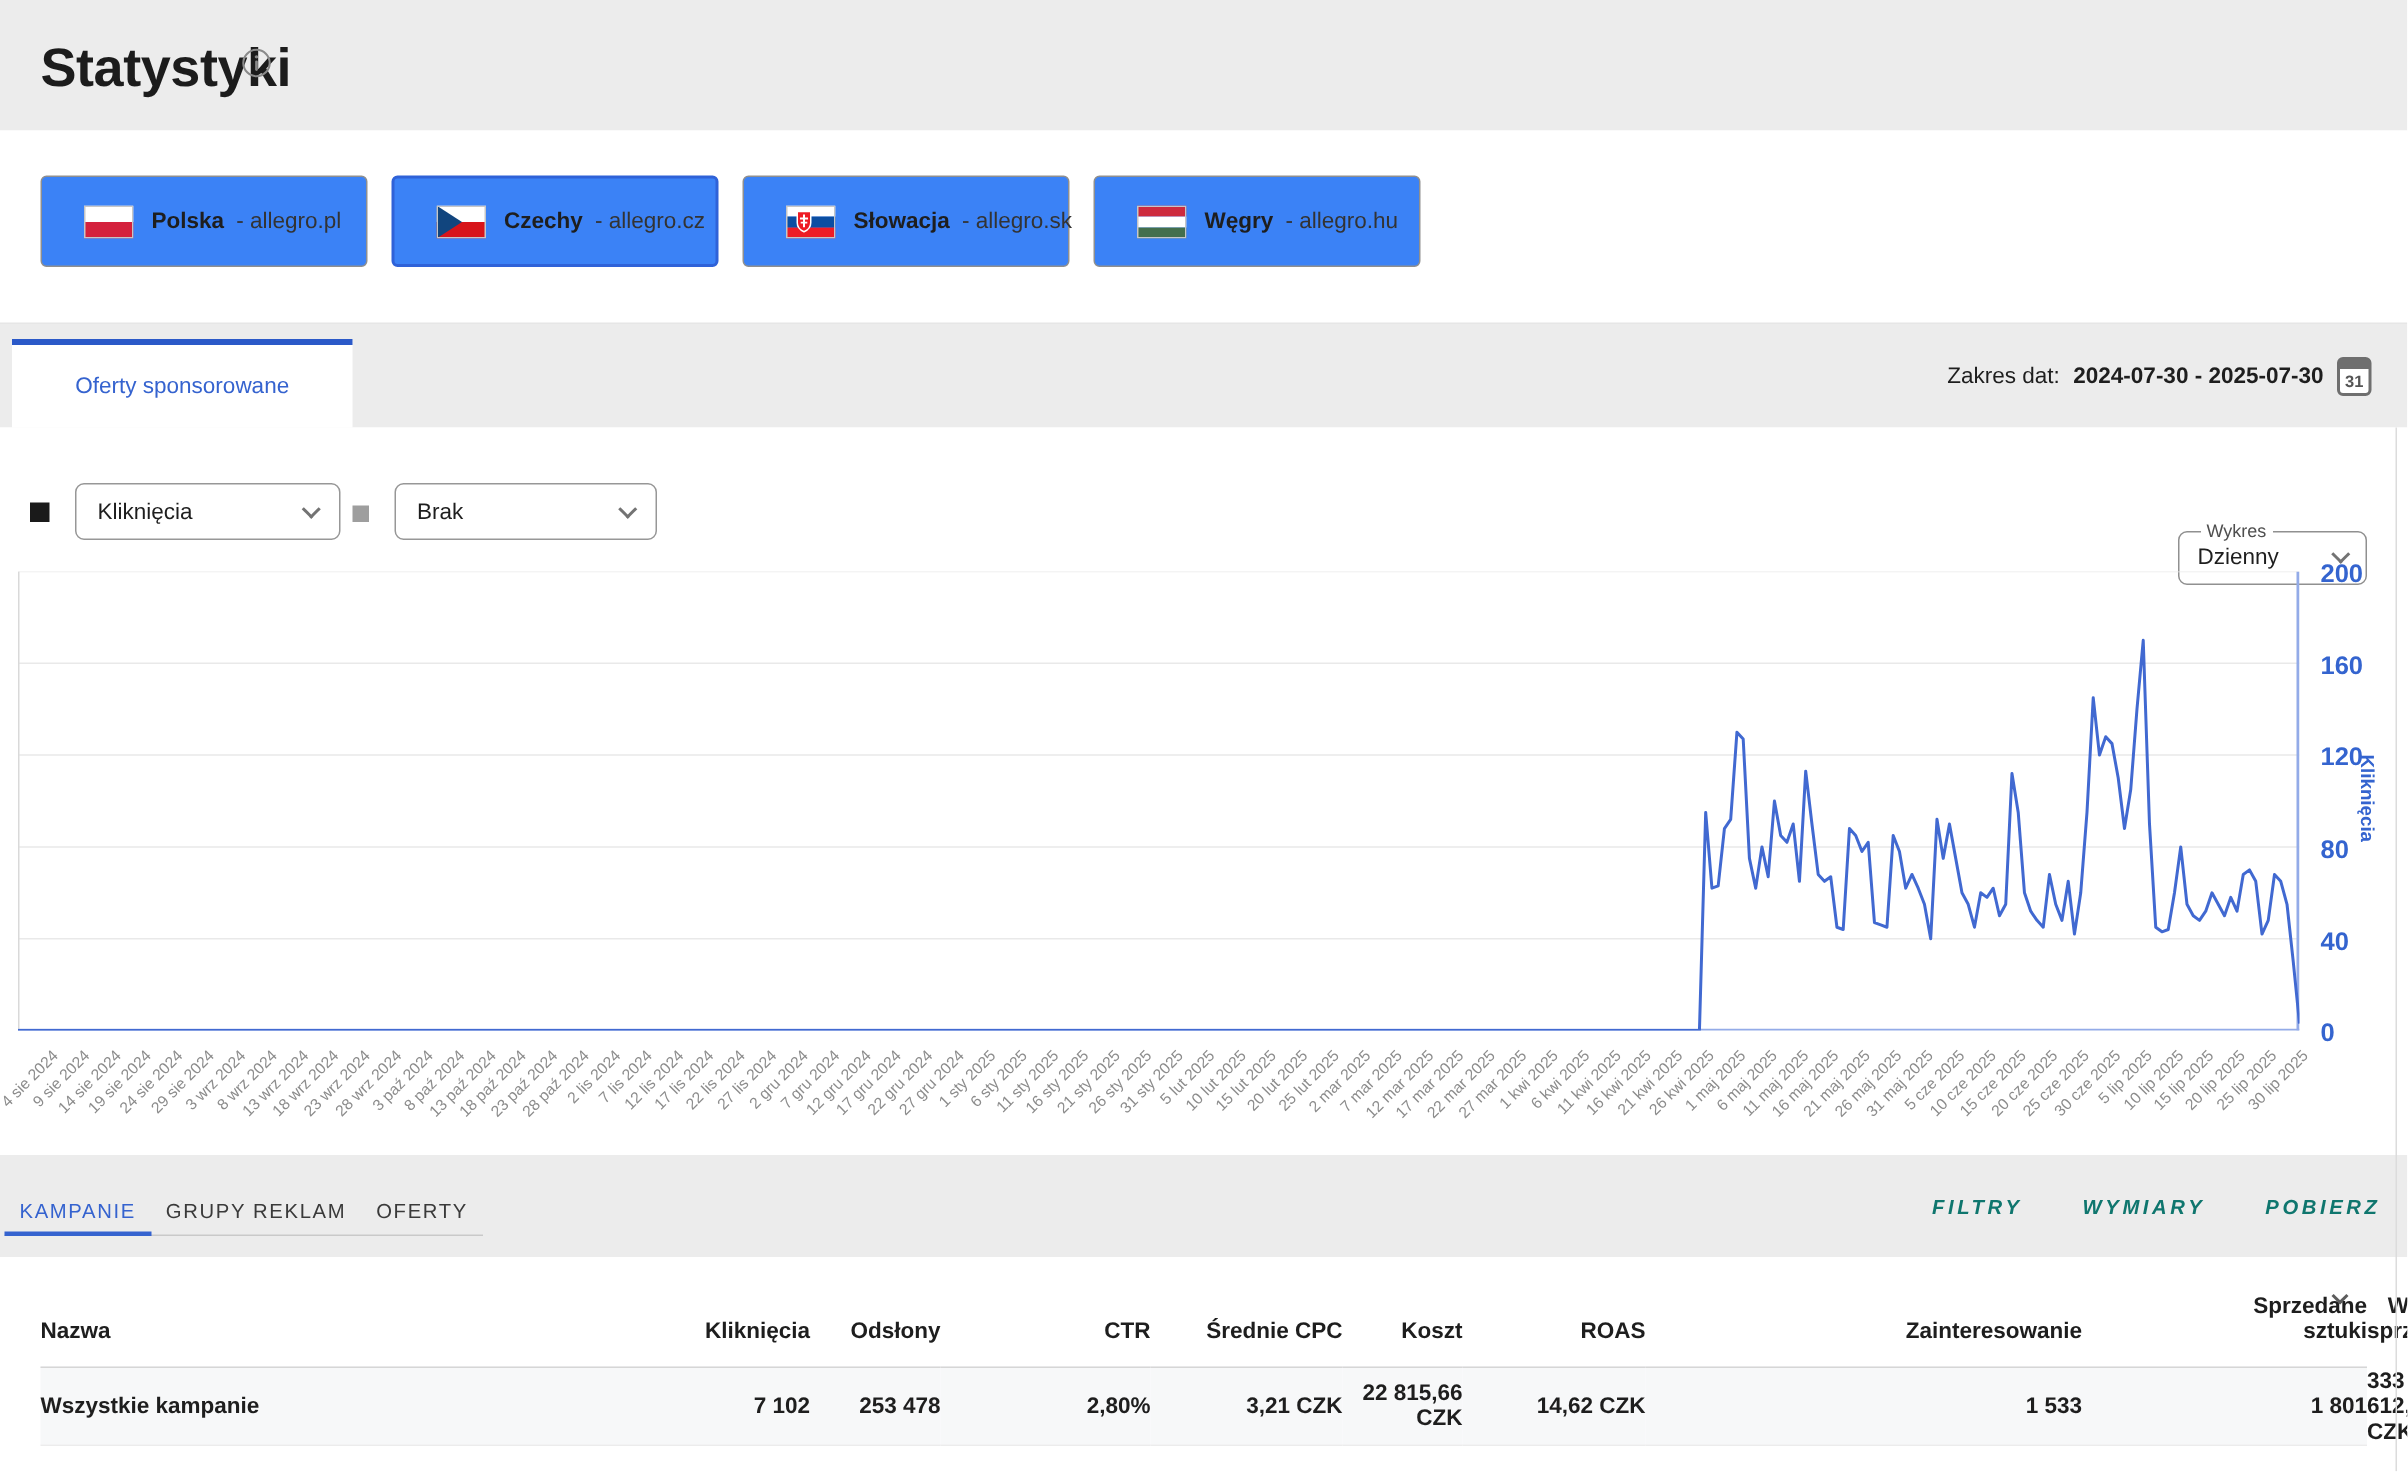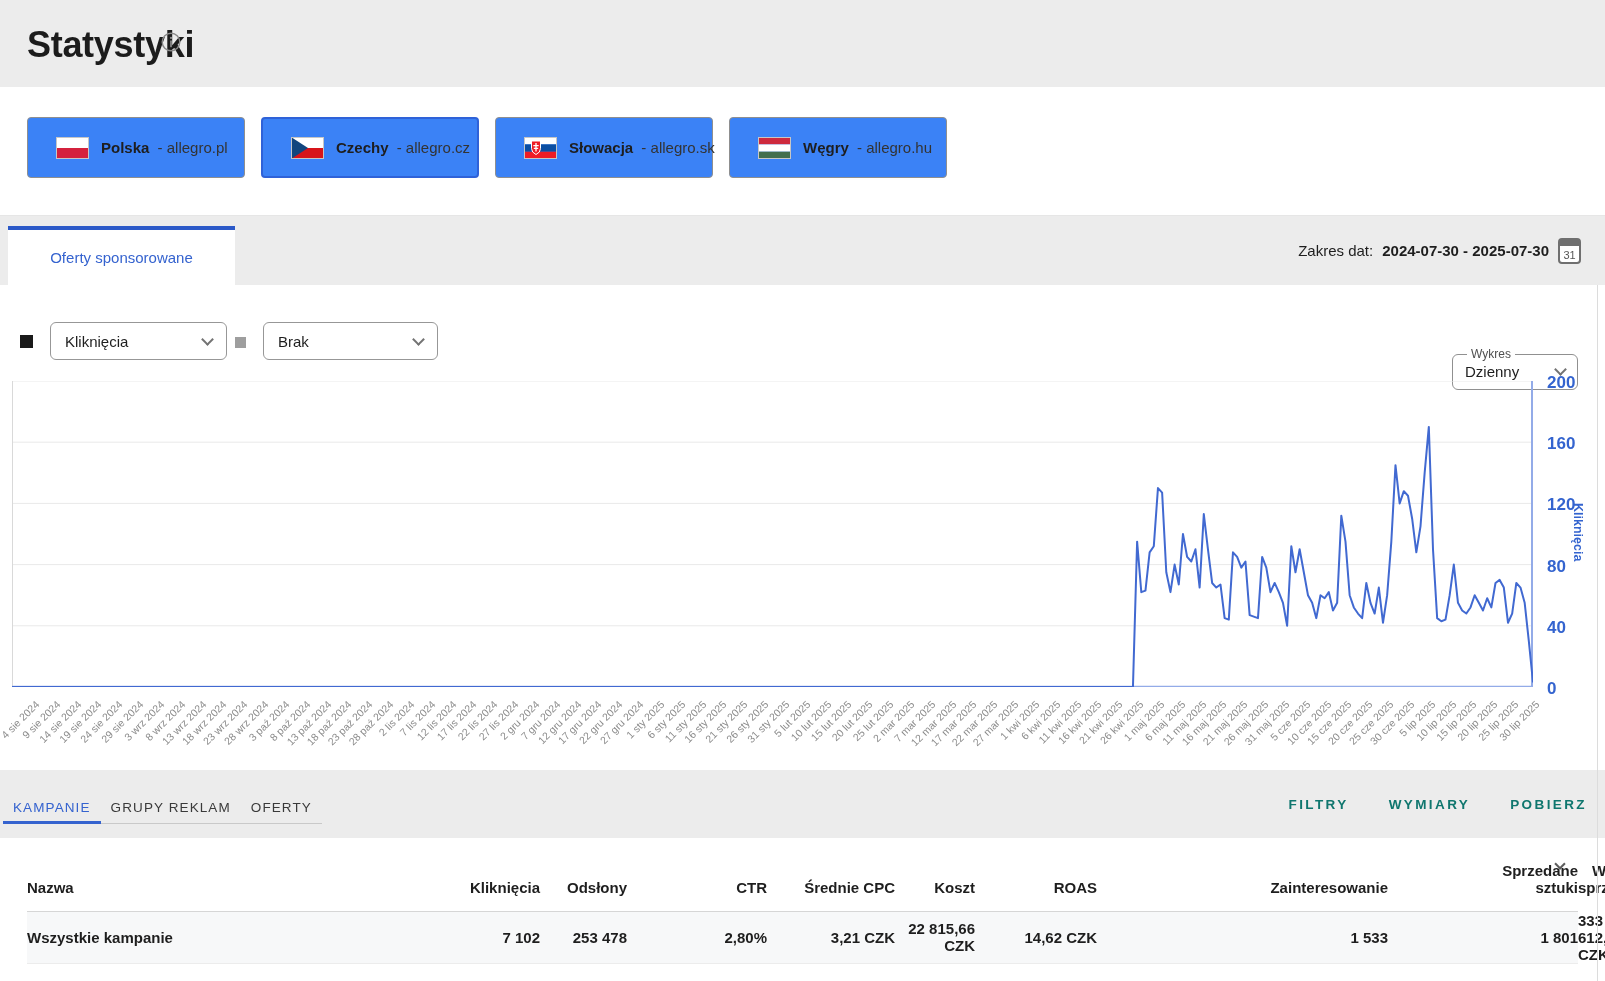--- a/index.html
+++ b/index.html
@@ -23,21 +23,21 @@
   .market svg { flex:0 0 auto; }
 
   
   .band-tabs { position:absolute; left:0; top:216px; width:1605px; height:69px; background:#ececec; }
   .sp-tab { position:absolute; left:8px; top:10px; width:227px; height:59px; background:#fff; border-top:4px solid #2b59c8;
             display:flex; align-items:center; justify-content:center; font-size:15px; color:#3563cf; cursor:pointer; }
   .daterange { position:absolute; right:24px; top:0; height:69px; display:flex; align-items:center; gap:9px; font-size:15px; }
   .daterange b { font-weight:700; }
   .cal { width:23px; height:26px; border:2px solid #6f6f6f; border-radius:4px; position:relative; background:#fff; cursor:pointer; }
   .cal::before { content:''; position:absolute; left:-1px; right:-1px; top:-1px; height:7px; background:#6f6f6f; border-radius:2px 2px 0 0; }
-  .cal span { position:absolute; left:0; right:0; bottom:1px; text-align:center; font-size:11px; font-weight:400; color:#555;margin-top:20px; }
+  .cal span { position:absolute; left:0; right:0; bottom:1px; text-align:center; font-size:11px; font-weight:700; color:#555;margin-top:20px; }
 
   
   .band-chart { position:absolute; left:0; top:285px; width:1605px; height:485px; background:#fff; }
   .swatch { position:absolute; }
   .selectbox { position:absolute; height:38px; background:#fff; border:1px solid #979797; border-radius:6px;
                display:flex; align-items:center; justify-content:space-between; padding:0 14px; font-size:15px; cursor:pointer; }
   .chev { display:inline-block; width:9px; height:9px; border-right:2px solid #737373; border-bottom:2px solid #737373;
           transform:rotate(45deg); margin-top:-4px; }
   .wykres-fs { position:absolute; left:1452px; top:27px; width:126px; border:1px solid #909090; border-radius:6px; padding:1px 12px 9px 12px; background:#fff;margin-top:35px; }
   .wykres-fs legend { font-size:12px; color:#4f4f4f; padding:0 4px; margin-left:2px; }
@@ -49,21 +49,21 @@
                  writing-mode:vertical-rl; }
   .xlab { position:absolute; top:413px; width:80px; font-size:10.5px; color:#8c8c8c; text-align:right; white-space:nowrap;
           transform:rotate(-45deg); transform-origin:100% 0%; }
 
   
   .band-subtabs { position:absolute; left:0; top:770px; width:1605px; height:68px; background:#ececec; }
   .subtabs { position:absolute; left:3px; top:24px; display:flex; border-bottom:1px solid #c9c9c9; }
   .subtab { padding:6px 10px 9px 10px; font-size:13.5px; letter-spacing:1.1px; color:#3a3a3a; cursor:pointer; margin-bottom:-1px; white-space:nowrap; }
   .subtab.active { color:#3563cf; border-bottom:3px solid #3563cf; padding-bottom:6px; }
   .actions { position:absolute; right:18px; top:0; height:68px; display:flex; align-items:center; gap:40px; }
-  .action-btn { font-size:13.5px; font-weight:700; letter-spacing:2.4px; color:#0f766e; cursor:pointer; white-space:nowrap; }
+  .action-btn { font-size:13.5px; font-weight:700; letter-spacing:2.4px; color:#0f766e; cursor:pointer; white-space:nowrap;font-style:italic; }
 
   
   .band-table { position:absolute; left:0; top:838px; width:1605px; height:143px; background:#fff; }
   table.stats { position:absolute; left:27px; top:0; width:1551px; border-collapse:collapse; table-layout:fixed; }
   table.stats th { font-size:15px; font-weight:700; text-align:right; vertical-align:bottom; height:73px; padding:0 0 14px 0; line-height:1.15; }
   table.stats th:first-child { text-align:left; }
   table.stats thead tr { border-bottom:1px solid #d6d6d6; }
   table.stats td { font-size:15px; font-weight:700; text-align:right; height:47px; padding:0; }
   table.stats td:first-child { text-align:left; }
   table.stats tbody tr { background:#f7f8f9; border-bottom:1px solid #ececec; }

